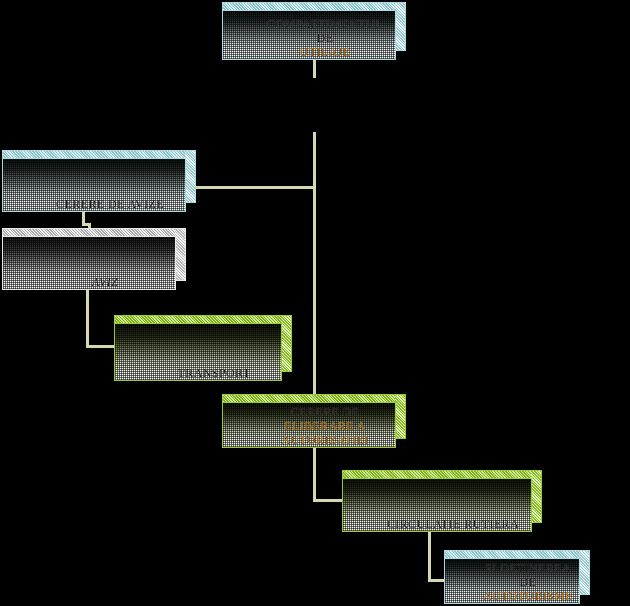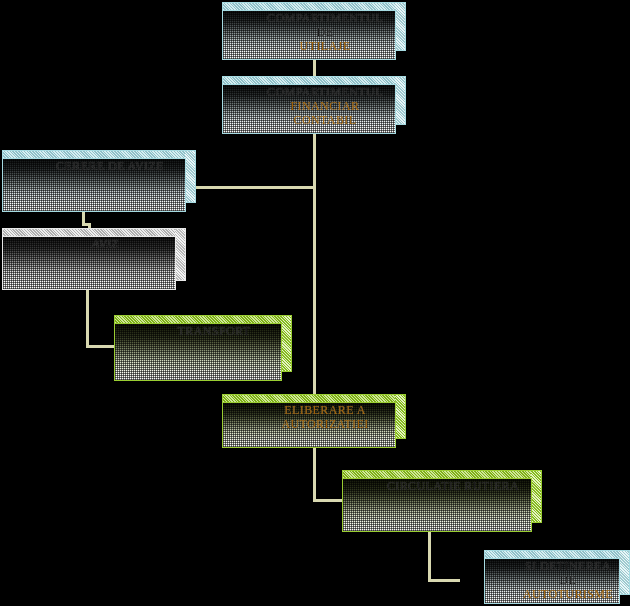--- a/index.html
+++ b/index.html
@@ -14,21 +14,21 @@
   .line{position:absolute;background:#d8d8b0;}
   .vline{width:3px;}
   .hline{height:3px;}
 
   
   .node{position:absolute;}
   .node .body{
     position:absolute;left:0;top:8px;right:10px;bottom:0;
     box-sizing:border-box;
     border:1px solid #9fd6dd;
-    display:flex;align-items:flex-start;justify-content:center;
+    display:flex;align-items:flex-end;justify-content:center;
     text-align:center;
     overflow:hidden;
     padding-left:32px;
   }
   .node .body .fill{
     position:absolute;left:0;top:0;right:0;bottom:0;
   }
   .node .side{
     position:absolute;right:0;top:0;width:11px;bottom:9px;
     border:1px solid #9fd6dd;border-left:none;box-sizing:border-box;
@@ -120,31 +120,20 @@
     <div class="side"></div>
     <div class="body">
       <div class="fill"></div>
       <div class="label">
         <div>COMPARTIMENTUL DE</div>
         <div class="l2">UTILAJE</div>
       </div>
     </div>
   </div>
 
-  <div class="node cyan" style="left:222px;top:76px;width:184px;height:58px;">
-    <div class="topf"></div>
-    <div class="side"></div>
-    <div class="body">
-      <div class="fill"></div>
-      <div class="label">
-        <div>COMPARTIMENTUL</div>
-        <div class="l2">FINANCIAR CONTABIL</div>
-      </div>
-    </div>
-  </div>
 
   <div class="node cyan" style="left:2px;top:150px;width:194px;height:62px;">
     <div class="topf"></div>
     <div class="side"></div>
     <div class="body">
       <div class="fill"></div>
       <div class="label">
         <div>CERERE DE AVIZE</div>
         <div class="l2"></div>
       </div>
@@ -174,39 +163,40 @@
       </div>
     </div>
   </div>
 
   <div class="node green" style="left:222px;top:394px;width:184px;height:54px;">
     <div class="topf"></div>
     <div class="side"></div>
     <div class="body">
       <div class="fill"></div>
       <div class="label">
+        <div>CERERE DE</div>
         <div class="l2">ELIBERARE A</div>
         <div class="l2">AUTORIZATIEI</div>
       </div>
     </div>
   </div>
 
   <div class="node green" style="left:342px;top:470px;width:200px;height:62px;text-decoration:underline;">
     <div class="topf"></div>
     <div class="side"></div>
     <div class="body">
       <div class="fill"></div>
       <div class="label">
         <div>CIRCULATIE RUTIERA</div>
         <div class="l2"></div>
       </div>
     </div>
   </div>
 
-  <div class="node cyan" style="left:484px;top:550px;width:146px;height:54px;text-decoration:underline;">
+  <div class="node cyan" style="left:444px;top:550px;width:146px;height:54px;text-decoration:underline;">
     <div class="topf"></div>
     <div class="side"></div>
     <div class="body">
       <div class="fill"></div>
       <div class="label">
         <div>SI DETINEREA DE</div>
         <div class="l2">AUTOTURISME</div>
       </div>
     </div>
   </div>

